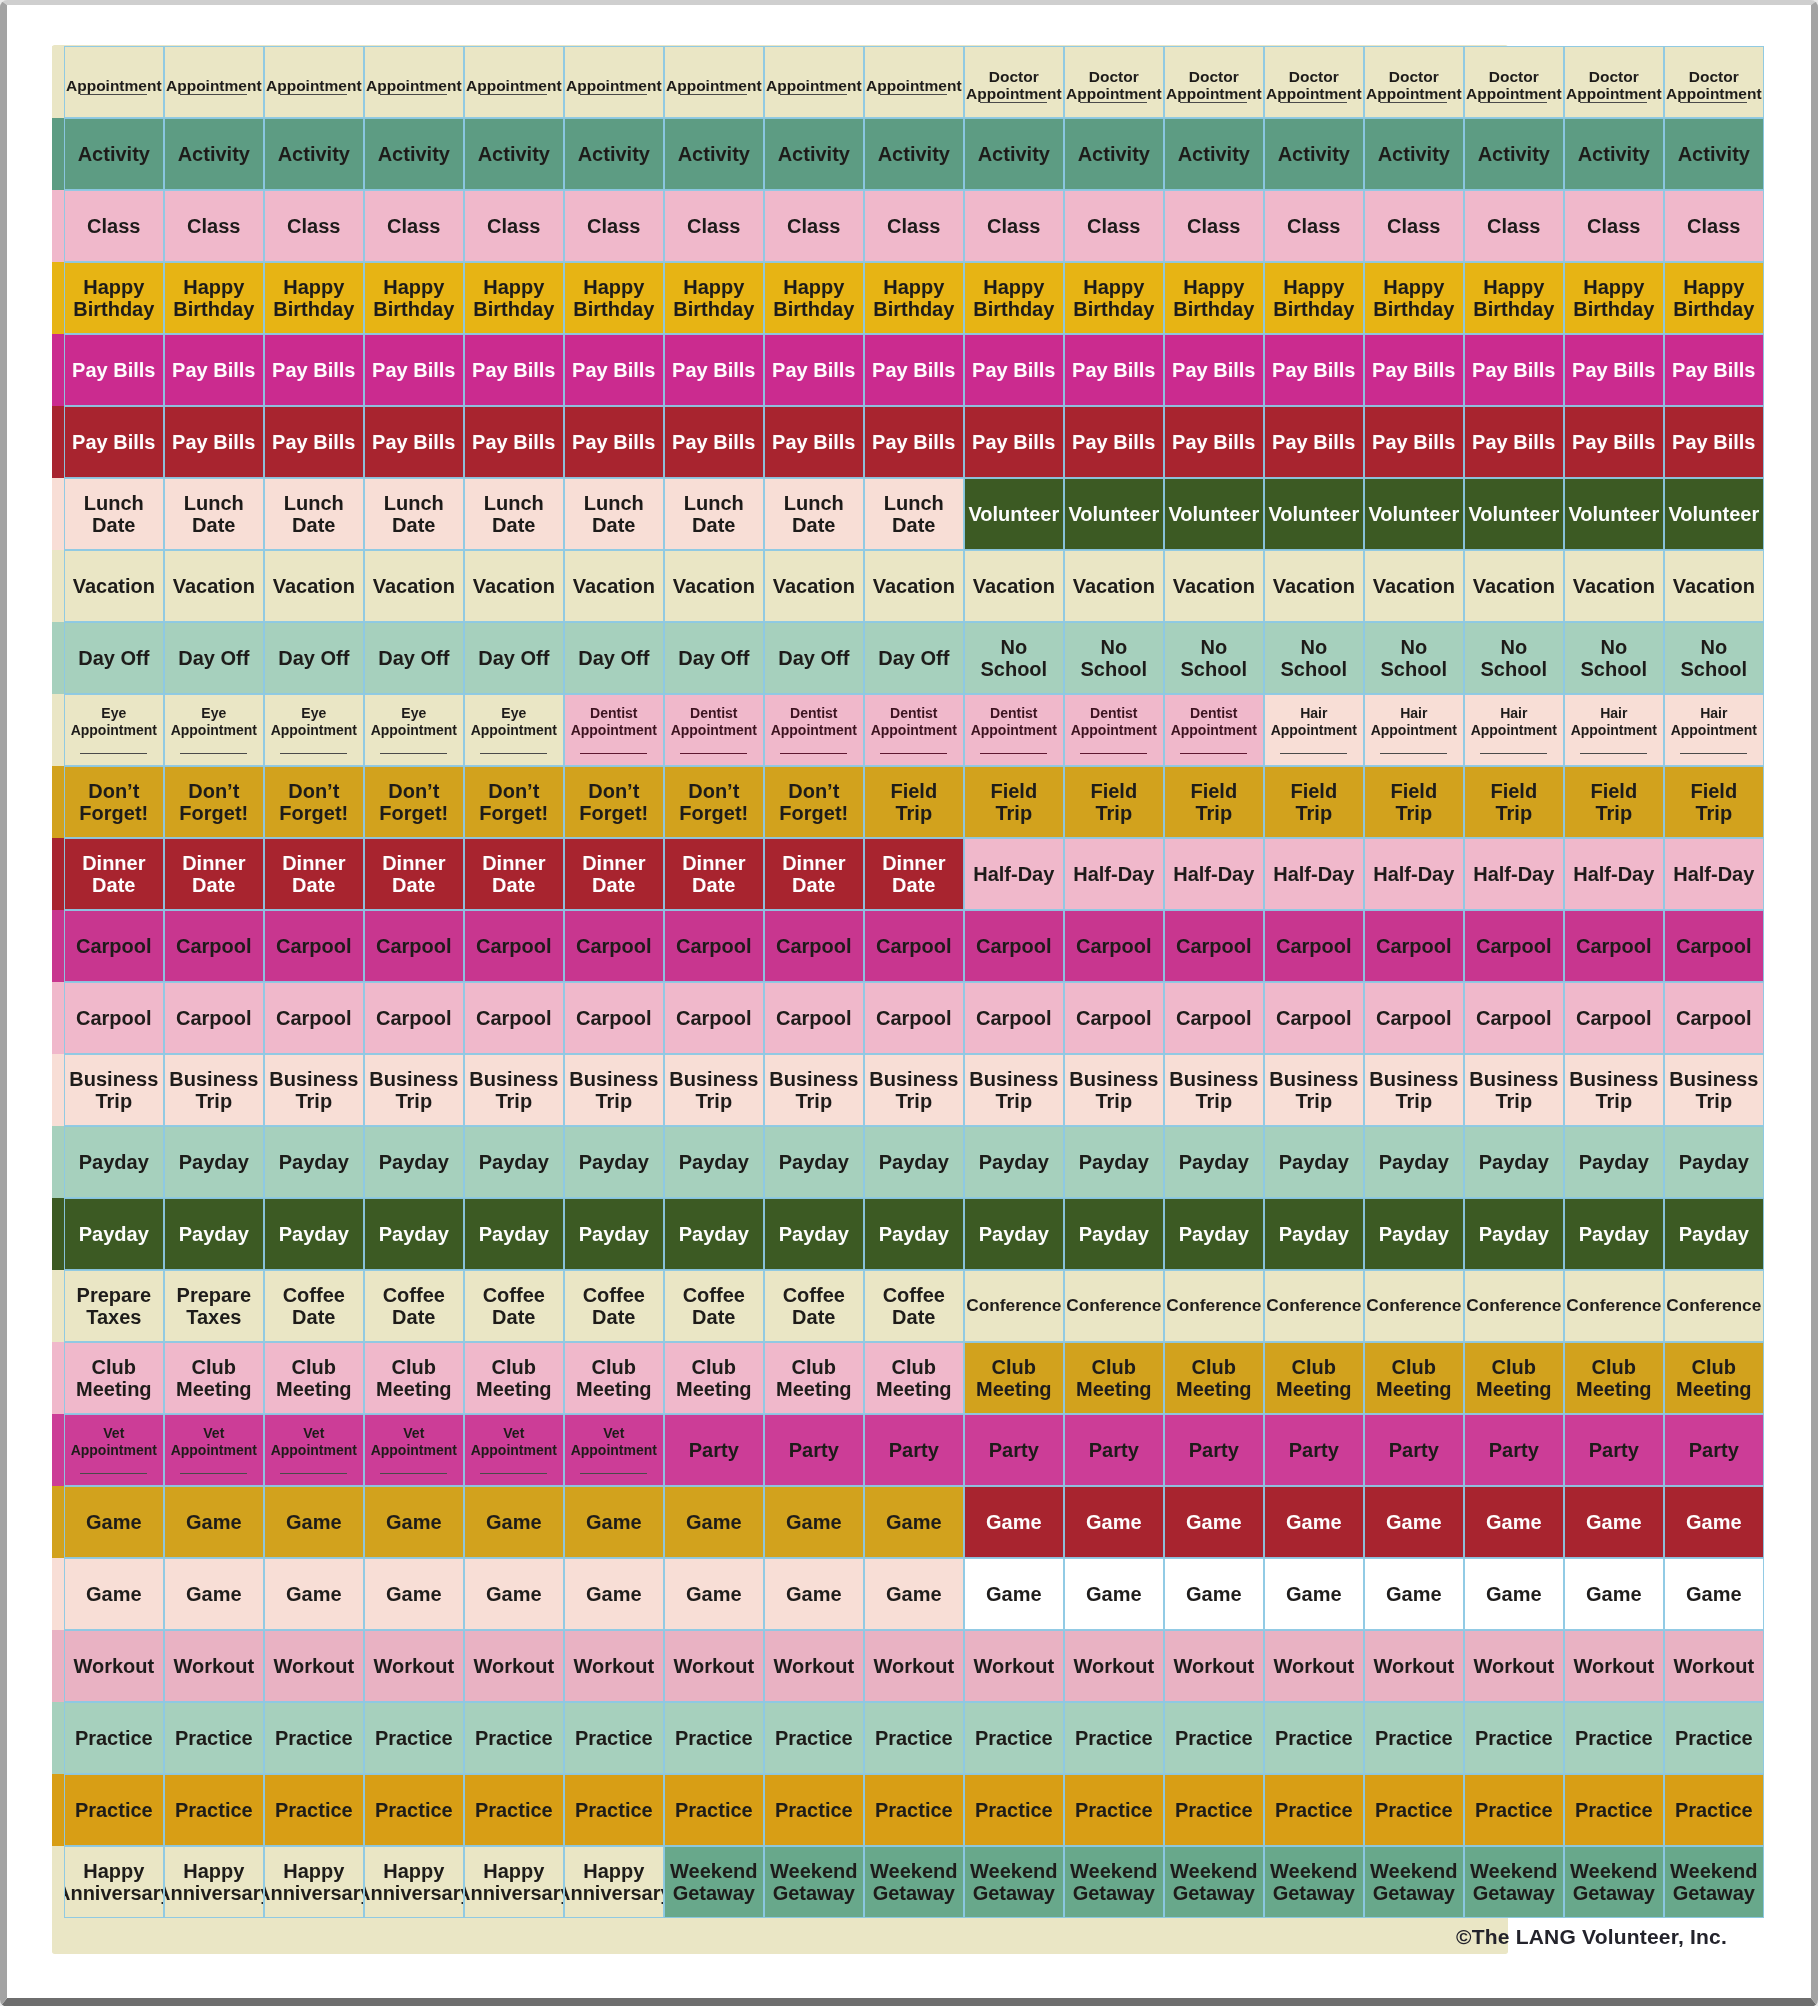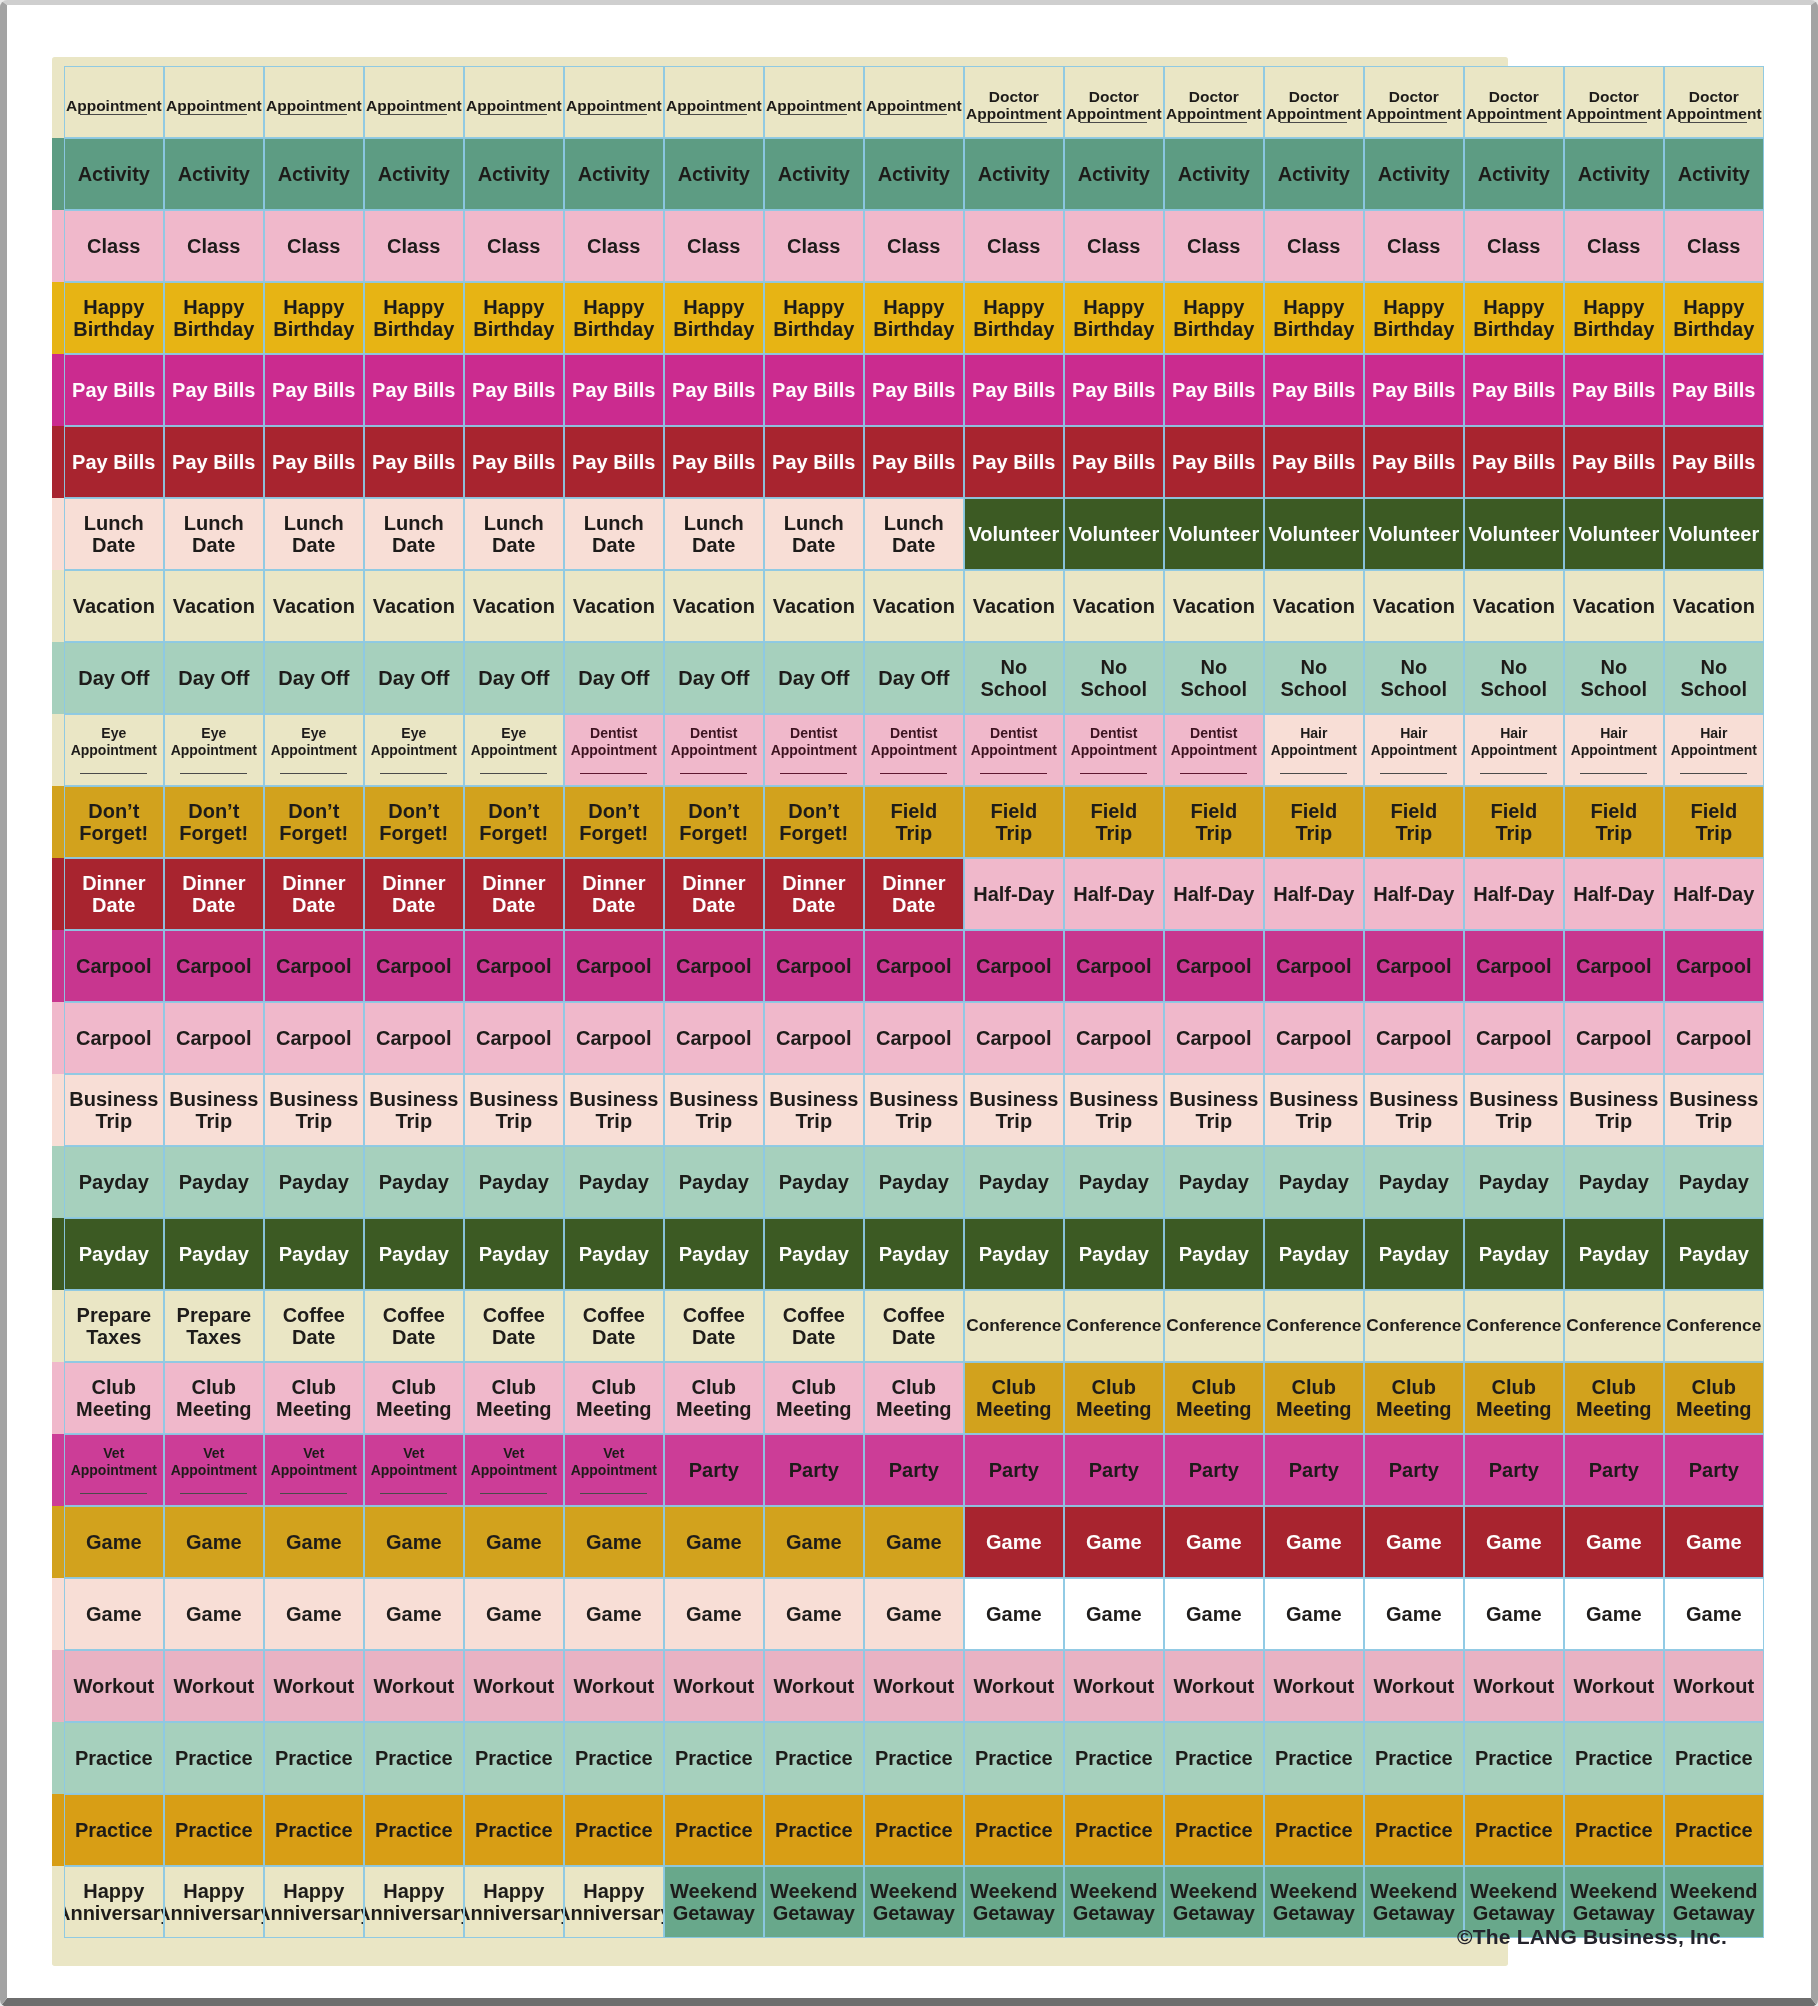--- a/index.html
+++ b/index.html
@@ -11,25 +11,25 @@
     border-left:7.3px solid #a3a3a3;
     border-right:7.3px solid #a3a3a3;
     border-top:5.5px solid #cfcfcf;
     border-bottom:9px solid #6e6e6e;
     border-radius:7.3px;
     overflow:hidden;
     font-family:"Liberation Sans", sans-serif;
   }
   .sheet{
     position:absolute;
-    left:45px;top:52px;            
+    left:45px;top:40px;            
     width:1456px;height:1909px;
     background:#eae6c5;
     border-radius:2.7px;
-    padding-top:9px;
+    padding-top:1px;
     box-sizing:border-box;
   }
   .row{
     display:flex;
     height:72px;
   }
   .margin-pad{height:100%;}
   .m-left{width:11.8px;flex:0 0 11.8px;}
   .m-right{flex:1 1 auto;}
   .cell{
@@ -1680,15 +1680,15 @@
           <span class="lbl">Weekend
 Getaway</span>
         </div>
         <div class="cell t-plain" style="background: rgb(104, 168, 139); color: rgb(30, 28, 26);">
           <span class="lbl">Weekend
 Getaway</span>
         </div>
         <div class="margin-pad m-right" style="background: rgb(104, 168, 139);"></div>
       </div>
     </div>
-  <div class="copyright">©The LANG Business, Inc.</div>
+  <div class="copyright">©The LANG Volunteer, Inc.</div>
 </div>
 
 
 </body></html>

